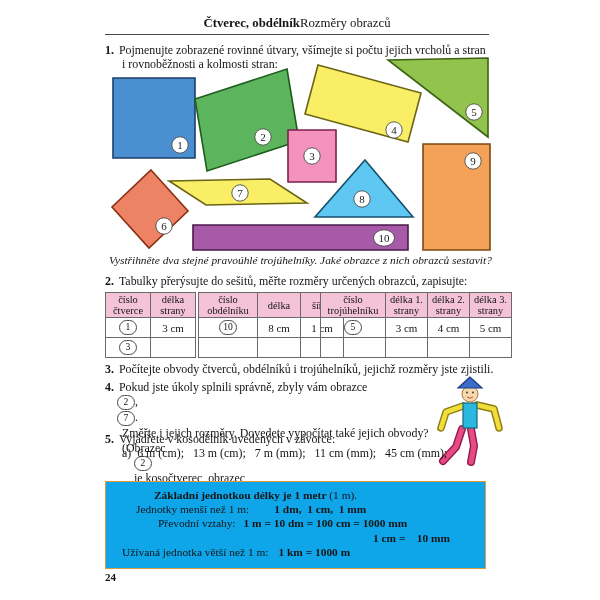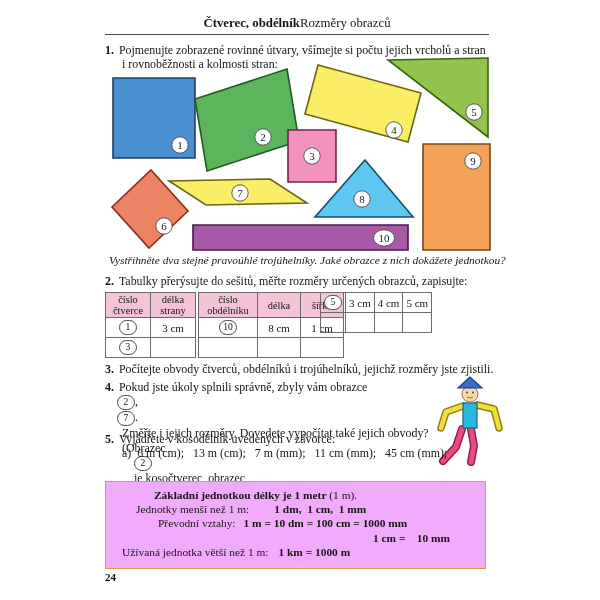--- a/index.html
+++ b/index.html
@@ -19,21 +19,21 @@
   
   table{border-collapse:collapse;text-align:center;}
   th,td{border:1px solid #6a6a6a;font-weight:normal;padding:1px 3px;}
   th{background:#f5c3d8;font-size:10.4px;line-height:11.2px;}
   td{height:17px;font-size:11px;}
   .t1{left:105px;top:292px;} .t2{left:198px;top:292px;} .t3{left:320px;top:292px;}
   .cw38{width:38px;} .cw52{width:52px;} .cw36{width:36px;} .cw58{width:58px;} .cw35{width:35px;}
   .circ{display:inline-block;min-width:13px;height:13px;line-height:12.6px;border:1px solid #4a4a4a;
         border-radius:8px;background:#fff;font-size:9.6px;padding:0 1.5px;text-align:center;}
   
-  .box{left:105px;top:481px;width:379px;height:80px;background:#f0abfc;border:1.6px solid #e09a40;
+  .box{left:105px;top:481px;width:379px;height:80px;background:#0ea5e9;border:1.6px solid #e09a40;
        font-size:11.4px;line-height:14.2px;padding-top:6px;}
   .b{font-weight:bold;}
   .bl1{padding-left:48px;} .bl2{padding-left:30px;} .bl3{padding-left:52px;}
   .bl4{padding-left:167px;} .bl5{padding-left:224px;margin-left:43px;} .bl6{padding-left:16px;}
   .ml26{margin-left:25px;} .ml8{margin-left:8px;} .ml10{margin-left:10px;}
   .pageno{left:105px;top:571px;font-weight:bold;font-size:11px;}
   
   svg.fig{left:0;top:0;}
   svg .lbl{font-family:"Liberation Serif",serif;font-size:11px;fill:#222;text-anchor:middle;}
 </style>
@@ -116,21 +116,21 @@
   <span class="hdr-left">Čtverec, obdélník</span>
   <span class="hdr-right">Rozměry obrazců</span>
 </div>
 <div class="abs hdr-rule"></div>
 
 <div class="abs item" style="top:43px;">
   <div class="nw"><span class="num">1.</span><span>Pojmenujte zobrazené rovinné útvary, všímejte si počtu jejich vrcholů a stran</span></div>
   <div class="nw ind">i rovnoběžnosti a kolmosti stran:</div>
 </div>
 
-<div class="abs caption nw">Vystřihněte dva stejné pravoúhlé trojúhelníky. Jaké obrazce z nich dokážete jednotkou?</div>
+<div class="abs caption nw">Vystřihněte dva stejné pravoúhlé trojúhelníky. Jaké obrazce z nich obrazců sestavit?</div>
 
 <div class="abs item nw" style="top:274px;"><span class="num">2.</span><span>Tabulky přerýsujte do sešitů, měřte rozměry určených obrazců, zapisujte:</span></div>
 
 <table class="abs t1">
   <tbody>
       <tr>
     <th class="cw38">číslo čtverce</th>
     <th class="cw38">délka strany</th>
   </tr>
   <tr>
@@ -159,20 +159,26 @@
   <tr>
     <td></td>
     <td></td>
     <td></td>
   </tr>
 </tbody>
   </table>
 
 <table class="abs t3">
   <tbody>
+      <tr>
+    <th class="cw58">číslo trojúhelníku</th>
+    <th class="cw35">délka 1. strany</th>
+    <th class="cw35">délka 2. strany</th>
+    <th class="cw35">délka 3. strany</th>
+  </tr>
   <tr>
     <td><span class="circ">5</span></td>
     <td>3 cm</td>
     <td>4 cm</td>
     <td>5 cm</td>
   </tr>
   <tr>
     <td></td>
     <td></td>
     <td></td>

